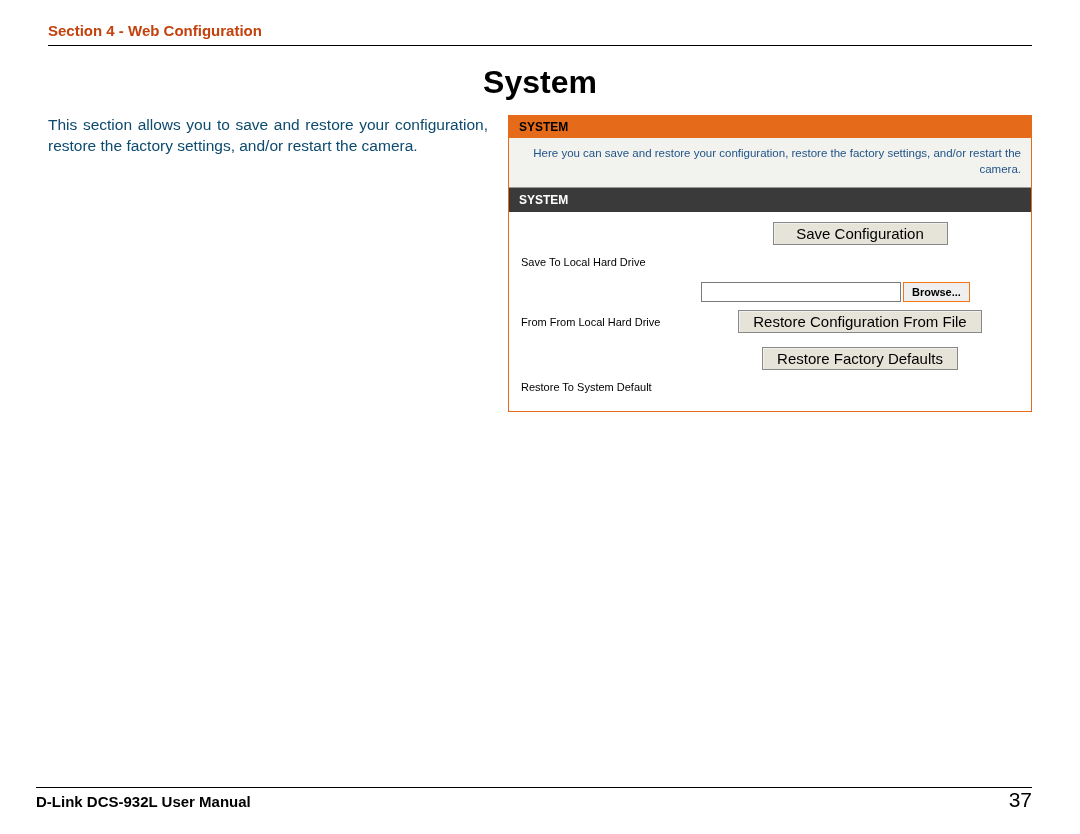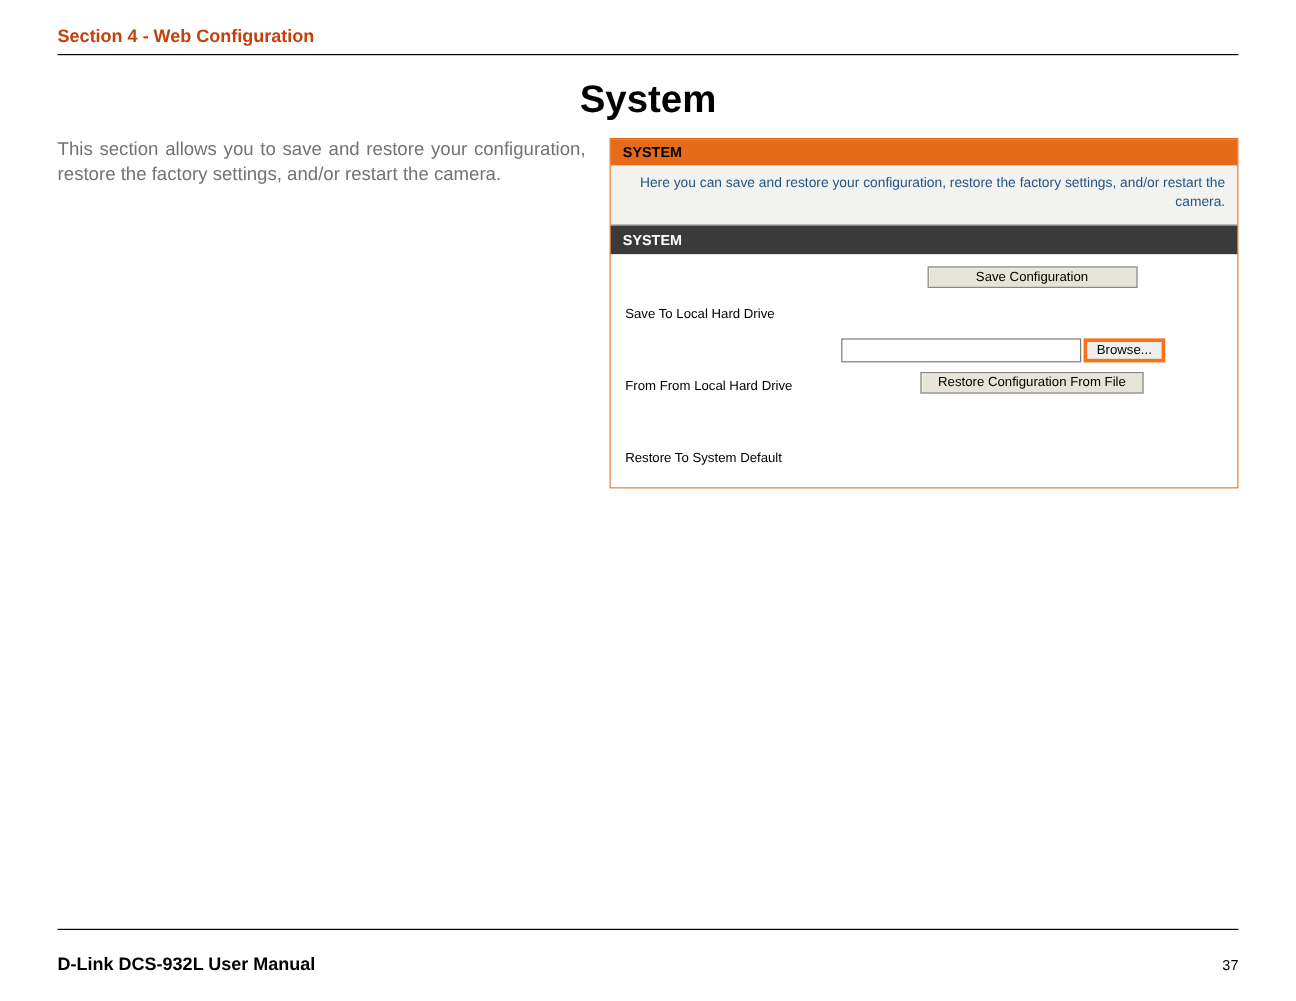--- a/index.html
+++ b/index.html
@@ -35,21 +35,21 @@
     }
     .content-row {
       display: flex;
       align-items: flex-start;
       gap: 20px;
     }
     .description {
       flex: 0 0 440px;
       font-size: 15.5px;
       line-height: 1.35;
-      color: #737373;
+      color: #0c4a6e;
       text-align: justify;
     }
     .panel {
       flex: 1;
       border: 1.5px solid #e56a19;
       background: #fff;
     }
     .panel-header-orange {
       background: #e56a19;
       color: #000;
@@ -112,66 +112,67 @@
     .file-input {
       flex: 1;
       max-width: 200px;
       height: 20px;
       border: 1px solid #7a7a7a;
       background: #fff;
       font-size: 11px;
       padding: 0 4px;
     }
     .btn {
-      font-size: 11px;
+      font-size: 15px;
       font-family: Verdana, Arial, sans-serif;
       background: #e6e3d8;
       border: 1px solid #888;
       padding: 2px 14px;
       cursor: pointer;
       min-width: 175px;
       text-align: center;
       box-shadow: inset 1px 1px 0 rgba(255,255,255,0.5);
     }
     .btn-browse {
       font-size: 11px;
       font-family: Arial, sans-serif;
       background: #efefef;
-      border: 3px solid #f97316;
+      border: 1px solid #f97316;
       padding: 1px 8px;
       cursor: pointer;
       min-width: auto;
       height: 20px;
       margin-left: 2px;
+      font-weight: bold;
     }
     .restore-wrap {
       width: 100%;
       display: flex;
       flex-direction: column;
       align-items: center;
       gap: 8px;
     }
     .footer {
       position: absolute;
       bottom: 22px;
-      left: 48px;
+      left: 36px;
       right: 48px;
       border-top: 1.5px solid #000;
-      padding-top: 20px;
+      padding-top: 0;
       display: flex;
       justify-content: space-between;
       align-items: baseline;
     }
     .footer-title {
       font-weight: bold;
       font-size: 15px;
       color: #000;
     }
     .footer-page {
-      font-size: 12px;
+      font-size: 21px;
       color: #000;
     }
   </style>
 </head>
 <body>
 
 <div class="page">
   <div class="header">Section 4 - Web Configuration</div>
 
   <div class="title">System</div>
@@ -198,20 +199,23 @@
             <div class="file-row">
               <input type="text" class="file-input" style="">
               <button class="btn-browse">Browse...</button>
             </div>
             <button class="btn">Restore Configuration From File</button>
           </div>
         </div>
 
         <div class="form-row">
           <div class="form-label">Restore To System Default</div>
+          <div class="form-controls">
+            <button class="btn">Restore Factory Defaults</button>
+          </div>
         </div>
 
 
       </div>
     </div>
   </div>
 </div>
 
 <div class="footer">
   <div class="footer-title">D-Link DCS-932L User Manual</div>

